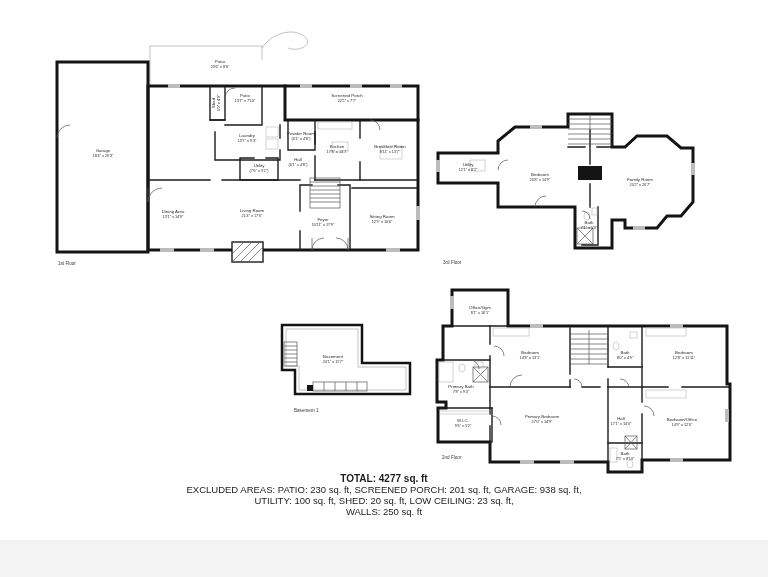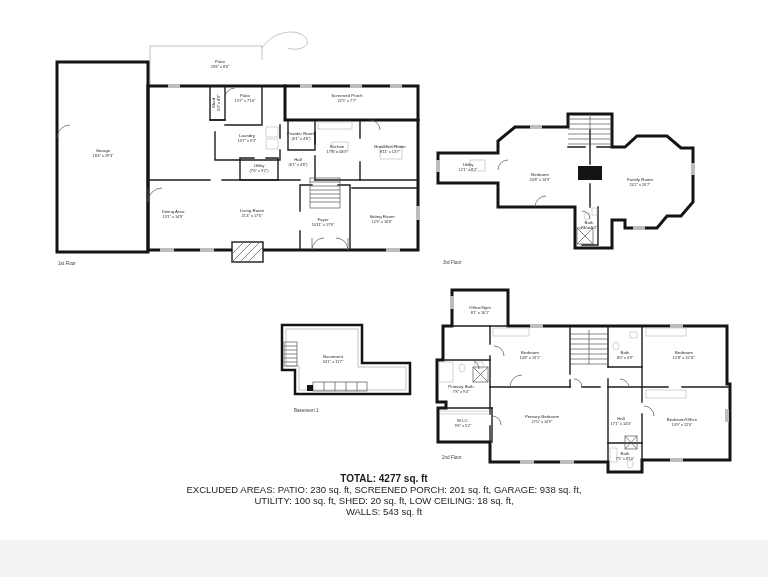--- a/index.html
+++ b/index.html
@@ -326,19 +326,19 @@
     <text class="rn" x="252" y="137">Bedroom/Office</text>
     <text class="rd" x="252" y="142">14'9" x 12'0"</text>
     <text class="rn" x="195" y="171">Bath</text>
     <text class="rd" x="195" y="176">7'5" x 8'10"</text>
     <text class="fl" x="12" y="175">2nd Floor</text>
   </svg>
 
   <div id="summary">
     <div class="total">TOTAL: 4277 sq. ft</div>
     <div>EXCLUDED AREAS: PATIO: 230 sq. ft, SCREENED PORCH: 201 sq. ft, GARAGE: 938 sq. ft,</div>
-    <div>UTILITY: 100 sq. ft, SHED: 20 sq. ft, LOW CEILING: 18 sq. ft,</div>
-    <div>WALLS: 543 sq. ft</div>
+    <div>UTILITY: 100 sq. ft, SHED: 20 sq. ft, LOW CEILING: 23 sq. ft,</div>
+    <div>WALLS: 250 sq. ft</div>
   </div>
 
   <div id="listing-id">5395317</div>
 
 </div>
 
 </body></html>

